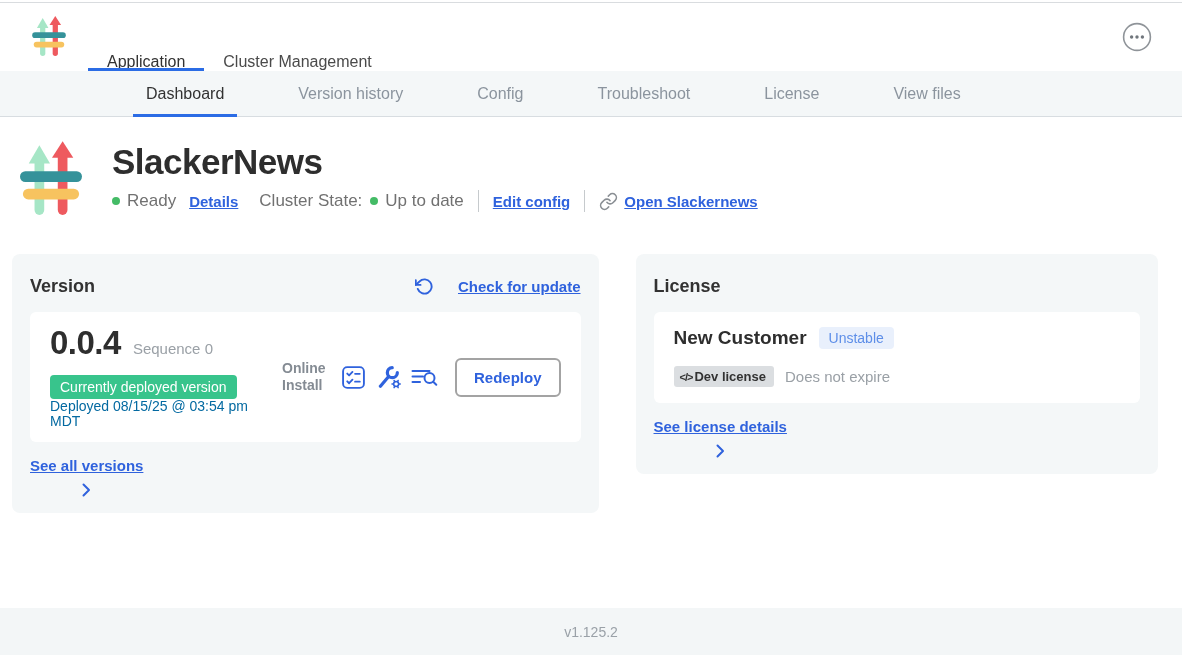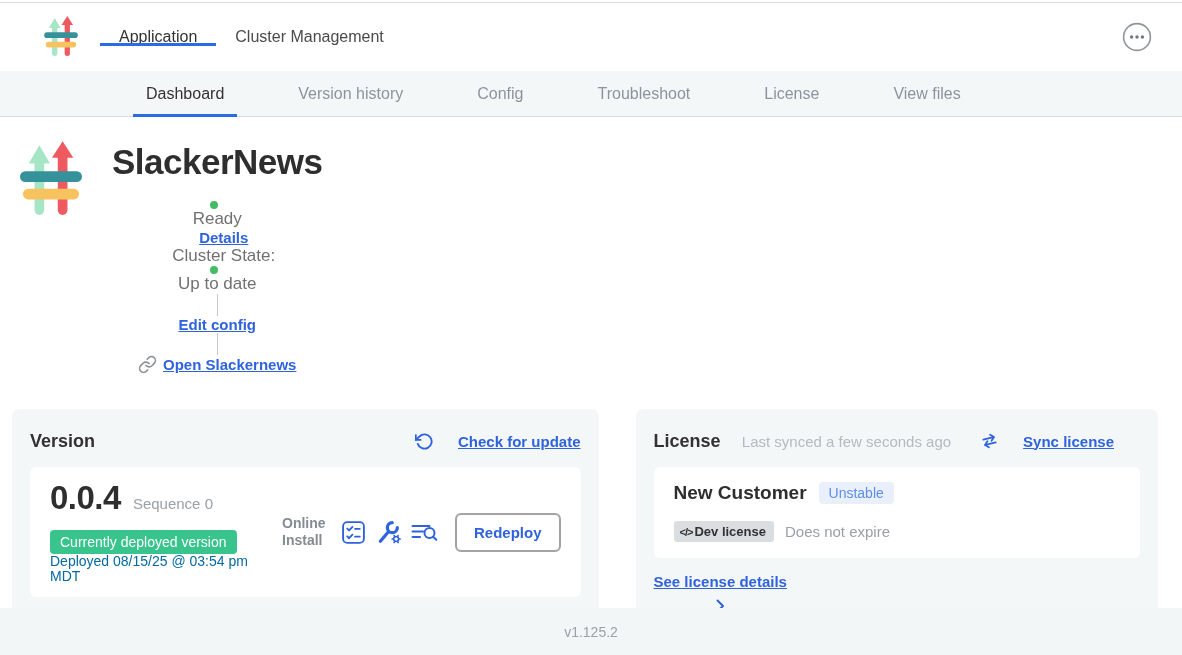--- a/index.html
+++ b/index.html
@@ -8,40 +8,40 @@
     font-family: "Liberation Sans", sans-serif;
     background: #ffffff;
     color: #323232;
     position: relative;
     overflow: hidden;
   }
   a { cursor: pointer; }
 
   
   .top-hairline { height: 3px; border-bottom: 1px solid #d9dcdf; background:#fff; }
-  .topbar { height: 68px; display: flex; align-items: center; padding: 0 30px 0 32px; background:#fff;margin-left:12px; }
+  .topbar { height: 68px; display: flex; align-items: flex-end; padding: 0 30px 0 32px; background:#fff; }
   .logo-sm { align-self: center; width: 34px; height: 42px; flex: none; cursor: pointer; }
   .tabs { display: flex; margin-left: 41px; }
   .tab { position: relative; display: flex; align-items: center; margin-right: 38px; font-size: 16px; color: #4a4a4a; cursor: pointer; white-space: nowrap; }
   .tab.active { color: #323232; }
   .tab.active::after { content: ""; position: absolute; left: -19px; right: -19px; bottom: 0; height: 3px; background: #2b6ce5; }
   .menu-btn { margin-left: auto; align-self: center; width: 30px; height: 30px; border: none; background: none; padding: 0; cursor: pointer; }
 
   
   .subnav { height: 46px; background: #f4f7f8; border-bottom: 1px solid #d8dde1; display: flex; padding-left: 146px; }
   .subnav-item { position: relative; display: flex; align-items: center; margin-right: 74px; font-size: 16px; color: #8b949e; cursor: pointer; white-space: nowrap; }
   .subnav-item.active { color: #323232; }
   .subnav-item.active::after { content: ""; position: absolute; left: -13px; right: -13px; bottom: -1px; height: 3px; background: #2b6ce5; }
 
   
   .hero { display: flex; padding: 24px 0 0 20px; }
   .logo-lg { width: 62px; height: 78px; flex: none; }
   .hero-right { margin-left: 30px; }
   h1 { font-size: 35px; font-weight: bold; color: #2e2e2e; letter-spacing: -0.5px; line-height: 42px; }
-  .status-row { display: flex; align-items: center; margin-top: 18px; font-size: 17px; color: #717171; flex-direction: column; }
+  .status-row { display: flex; align-items: center; margin-top: 7px; font-size: 17px; color: #717171; }
   .dot { width: 8px; height: 8px; border-radius: 50%; background: #44bb66; margin-right: 7px; flex: none; }
   .status-row a { color: #2f62dd; font-size: 15px; font-weight: bold; text-decoration: underline; }
   .details-link { margin-left: 13px; }
   .cluster-label { margin-left: 21px; margin-right: 8px; }
   .vdiv { width: 1px; height: 22px; background: #c6cacd; margin: 0 14px; flex: none; }
   .open-app { display: flex; align-items: center; gap: 6px; }
 
   
   .cards { display: flex; gap: 37px; padding: 35px 24px 0 12px; align-items: flex-start; }
   .card { flex: 1; background: #f4f7f8; border-radius: 8px; padding: 20px 18px 16px; }
@@ -232,30 +232,20 @@
         <span>See all versions</span>
         <svg width="9" height="14" viewBox="0 0 9 14" fill="none" stroke="#2f62dd" stroke-width="2" stroke-linecap="round" stroke-linejoin="round">
           <polyline points="1.5 1.5 7 7 1.5 12.5"></polyline>
         </svg>
       </a>
     </div>
 
     <div class="card">
       <div class="card-head">
         <h2>License</h2>
-        <div class="head-right lic-head-right">
-          <span class="synced">Last synced a few seconds ago</span>
-          <svg class="tilt" width="19" height="18" viewBox="0 0 20 18" fill="none" stroke="#2f62dd" stroke-width="1.9" stroke-linecap="round" stroke-linejoin="round">
-            <path d="M4 6 H15"></path>
-            <path d="M12.2 2.8 L15.6 6 L12.2 9.2"></path>
-            <path d="M16 12 H5"></path>
-            <path d="M7.8 8.8 L4.4 12 L7.8 15.2"></path>
-          </svg>
-          <a class="blue-link">Sync license</a>
-        </div>
       </div>
 
       <div class="inner license-inner">
         <div class="lic-row1">
           <span class="customer">New Customer</span>
           <span class="channel">Unstable</span>
         </div>
         <div class="lic-row2">
           <span class="dev-tag">
             <span class="code-glyph">&lt;/&gt;</span>

